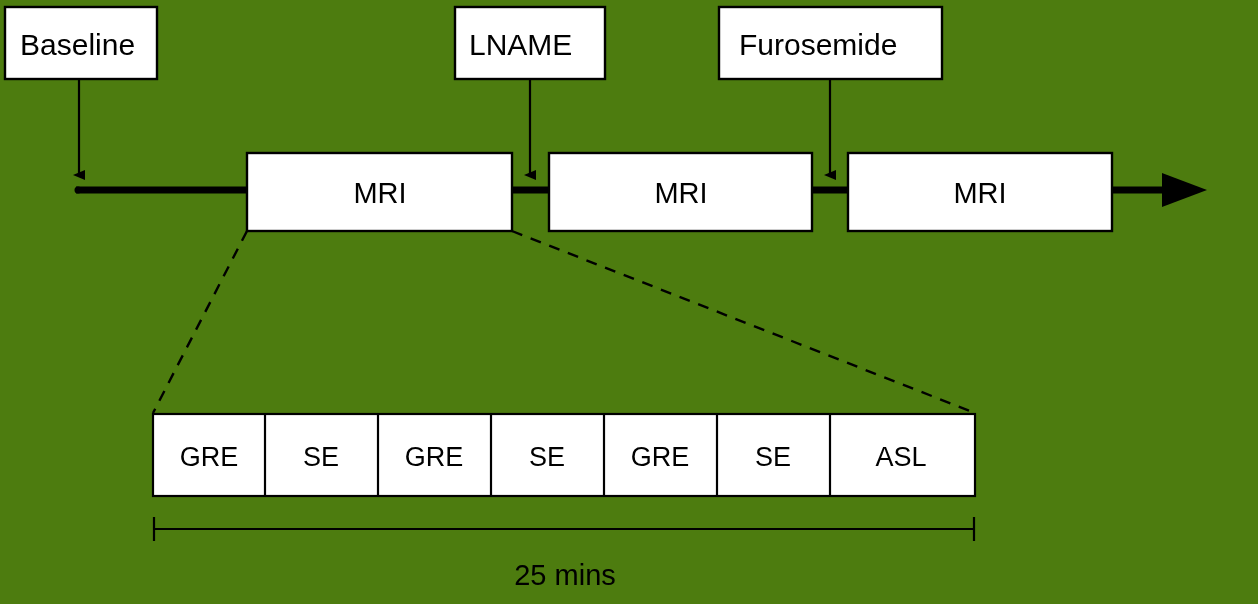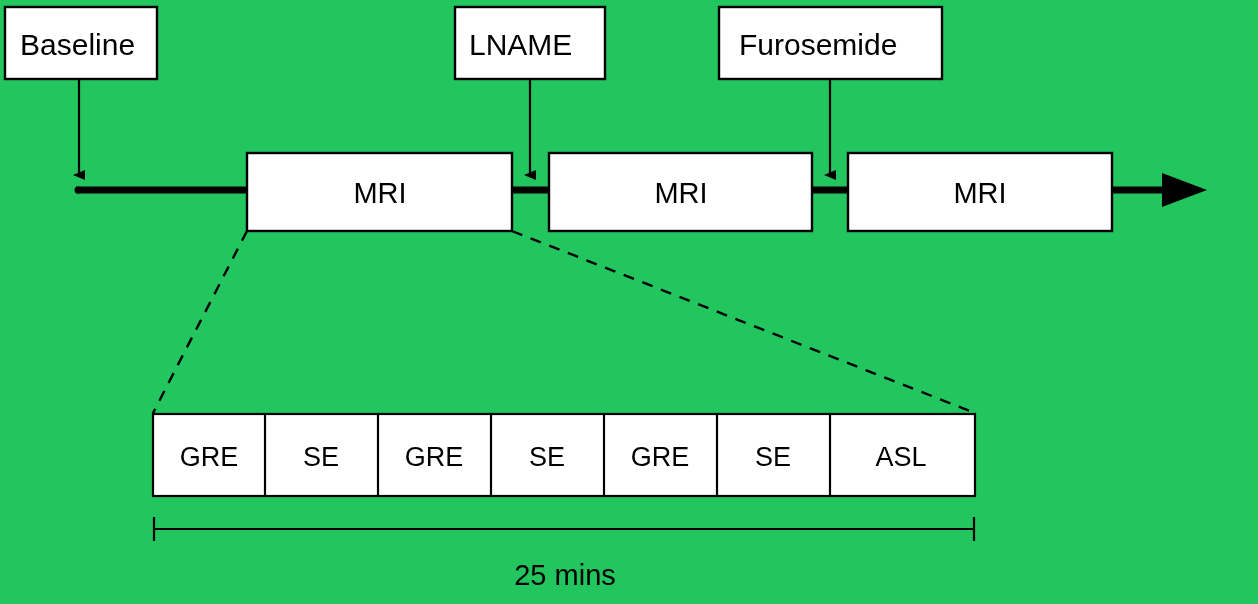--- a/index.html
+++ b/index.html
@@ -8,21 +8,21 @@
     background: #ffffff;
   }
   body {
     font-family: "Liberation Sans", sans-serif;
     color: #000000;
   }
   #diagram-root {
     position: relative;
     width: 1258px;
     height: 604px;
-    background: #22c55e;
+    background: #4d7c0f;
     overflow: hidden;
   }
   svg.diagram-canvas {
     position: absolute;
     top: 0;
     left: 0;
     width: 1258px;
     height: 604px;
     display: block;
   }

